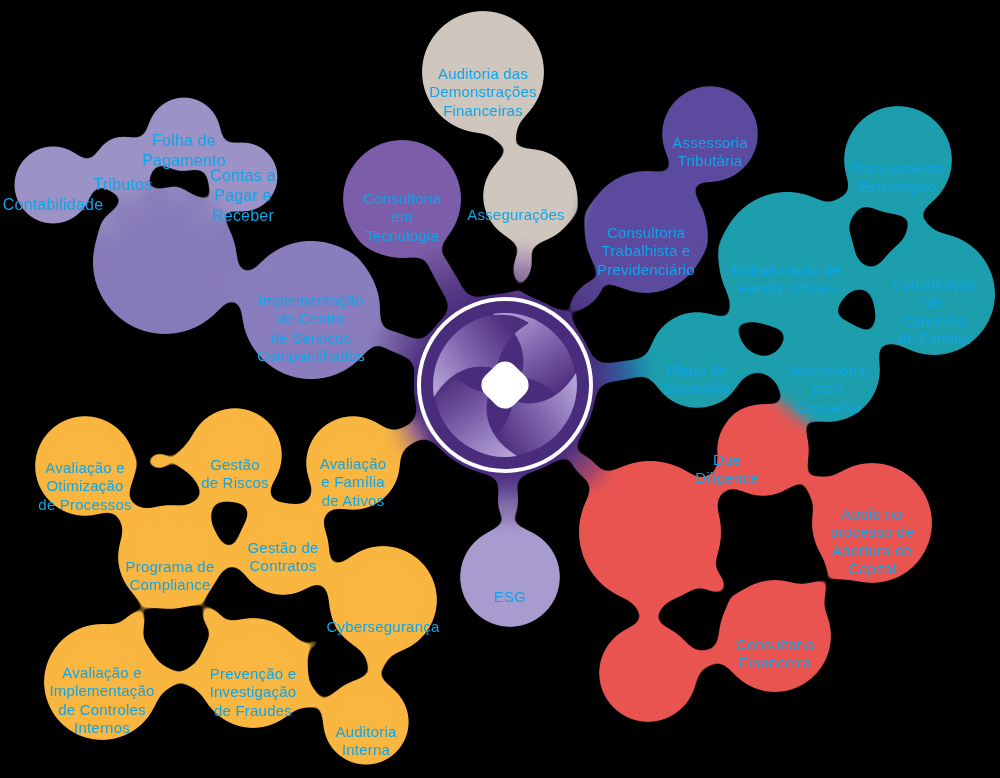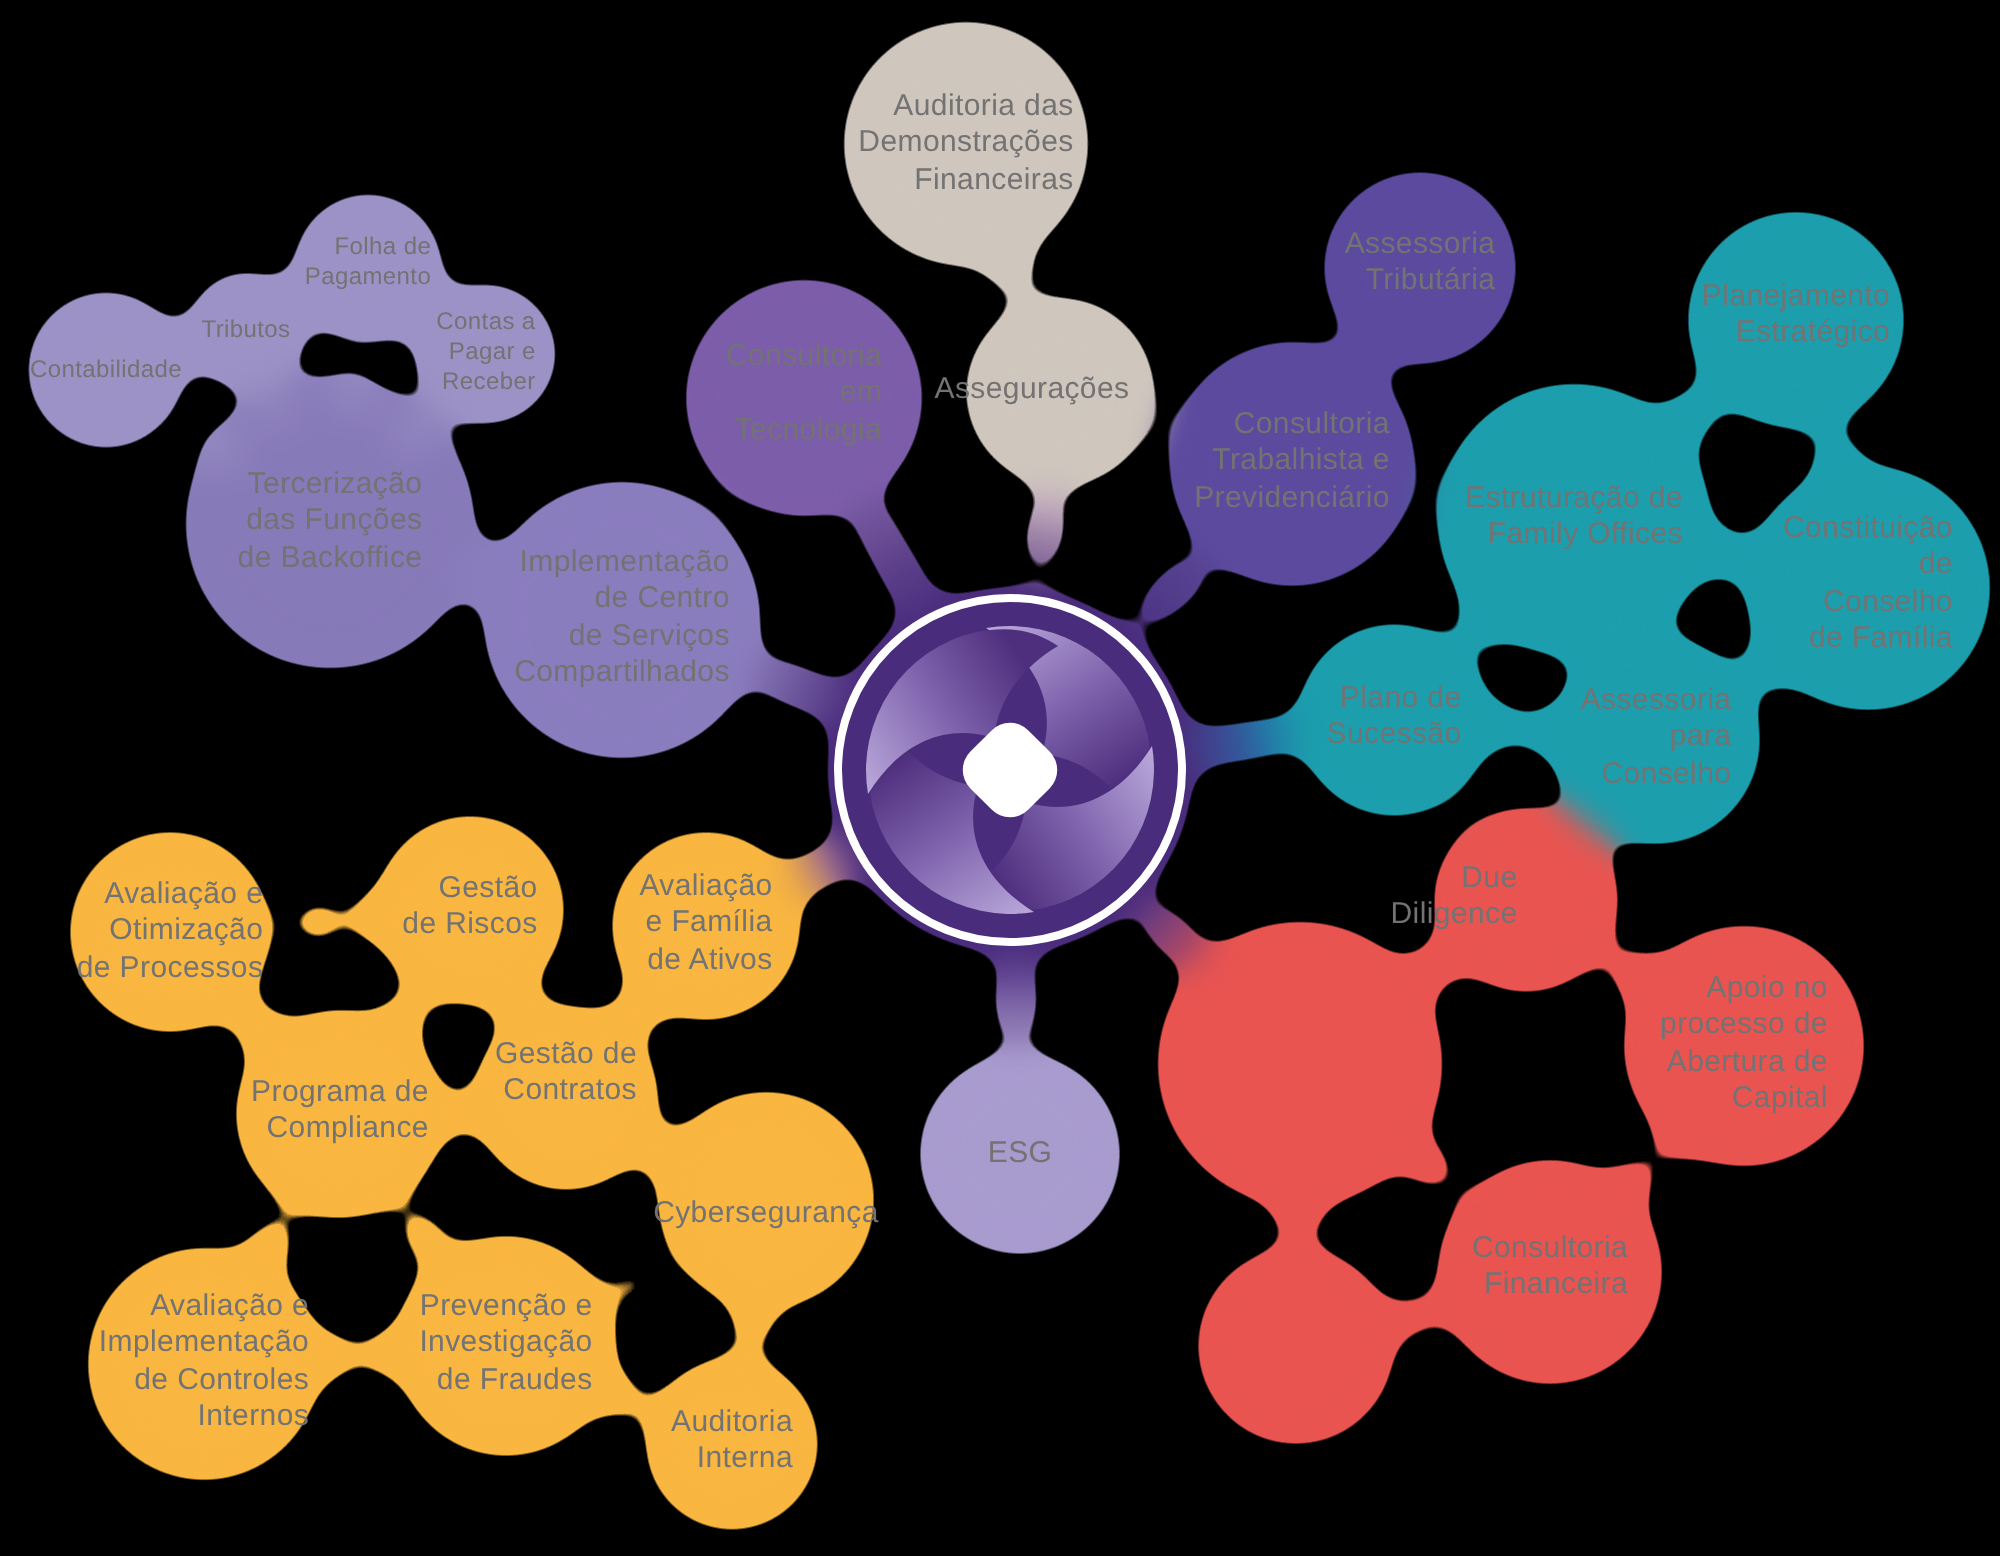--- a/index.html
+++ b/index.html
@@ -1,21 +1,21 @@
 <!DOCTYPE html>
 <html><head>
 <meta charset="utf-8">
 <style>
   html,body{margin:0;padding:0;background:#000;}
   .stage{position:relative;width:1000px;height:778px;background:#000;overflow:hidden;
          font-family:"Liberation Sans","DejaVu Sans",sans-serif;}
   .stage svg{position:absolute;left:0;top:0;}
-  .lbl{position:absolute;transform:translate(-50%,-50%);color:#737373;text-align:right;
-       white-space:pre-line;line-height:1.22;font-size:15px;letter-spacing:.2px;z-index:5;}
-  .lbl.sm{font-size:12px;line-height:1.25;}
+  .lbl{position:absolute;transform:translate(-50%,-50%);color:#0ea5e9;text-align:center;
+       white-space:pre-line;line-height:1.22;font-size:15px;letter-spacing:.2px;z-index:5;margin-top:20px;}
+  .lbl.sm{font-size:16px;line-height:1.25;}
 </style>
 </head>
 <body>
 
 <div class="stage">
 
 <svg width="1000" height="778" viewBox="0 0 1000 778">
   <defs>
     <filter id="goo" x="-10%" y="-10%" width="120%" height="120%" color-interpolation-filters="sRGB">
       <feGaussianBlur in="SourceGraphic" stdDeviation="9" result="blur"></feGaussianBlur>
@@ -163,23 +163,20 @@
   </g>
 </svg>
 
 <div class="lbl sm" style="left:53px;top:185px">Contabilidade</div>
 <div class="lbl sm" style="left:123px;top:165px">Tributos</div>
 <div class="lbl sm" style="left:184px;top:131px">Folha de
 Pagamento</div>
 <div class="lbl sm" style="left:243px;top:176px">Contas a
 Pagar e
 Receber</div>
-<div class="lbl" style="left:165px;top:261px">Tercerização
-das Funções
-de Backoffice</div>
 <div class="lbl" style="left:311px;top:309px">Implementação
 de Centro
 de Serviços
 Compartilhados</div>
 
 <div class="lbl" style="left:402px;top:197px">Consultoria
 em
 Tecnologia</div>
 <div class="lbl" style="left:710px;top:132px">Assessoria
 Tributária</div>

